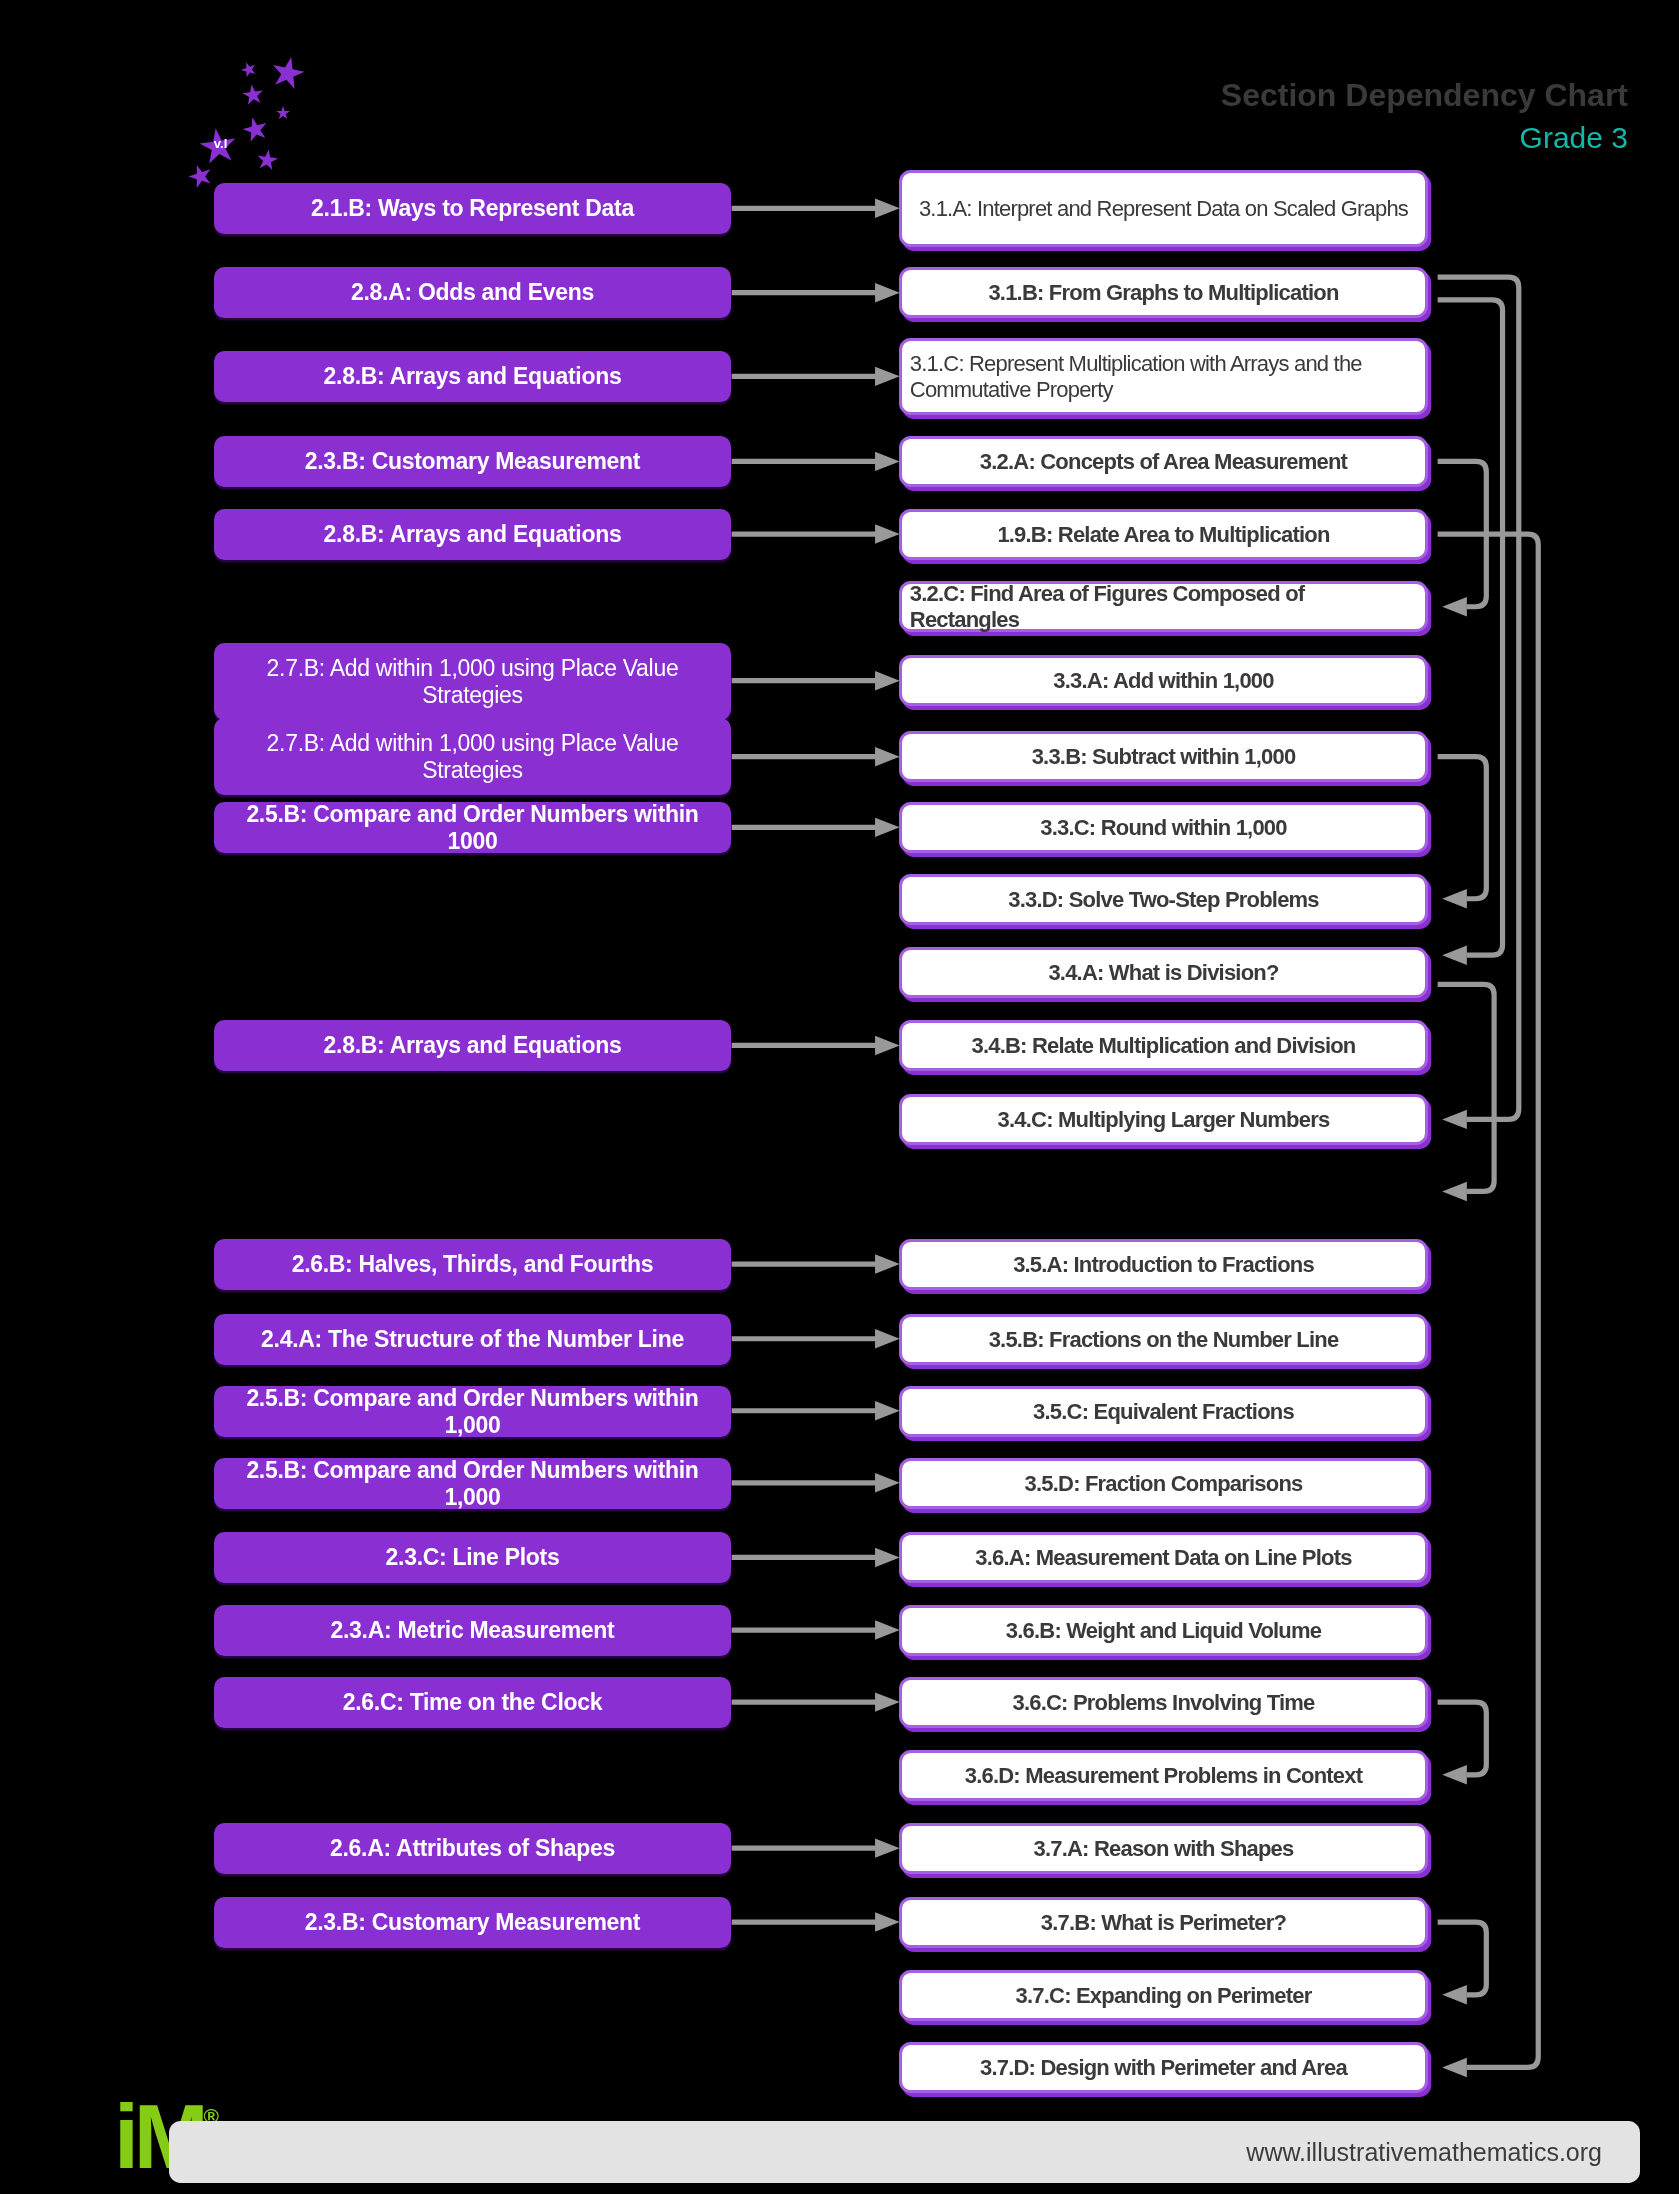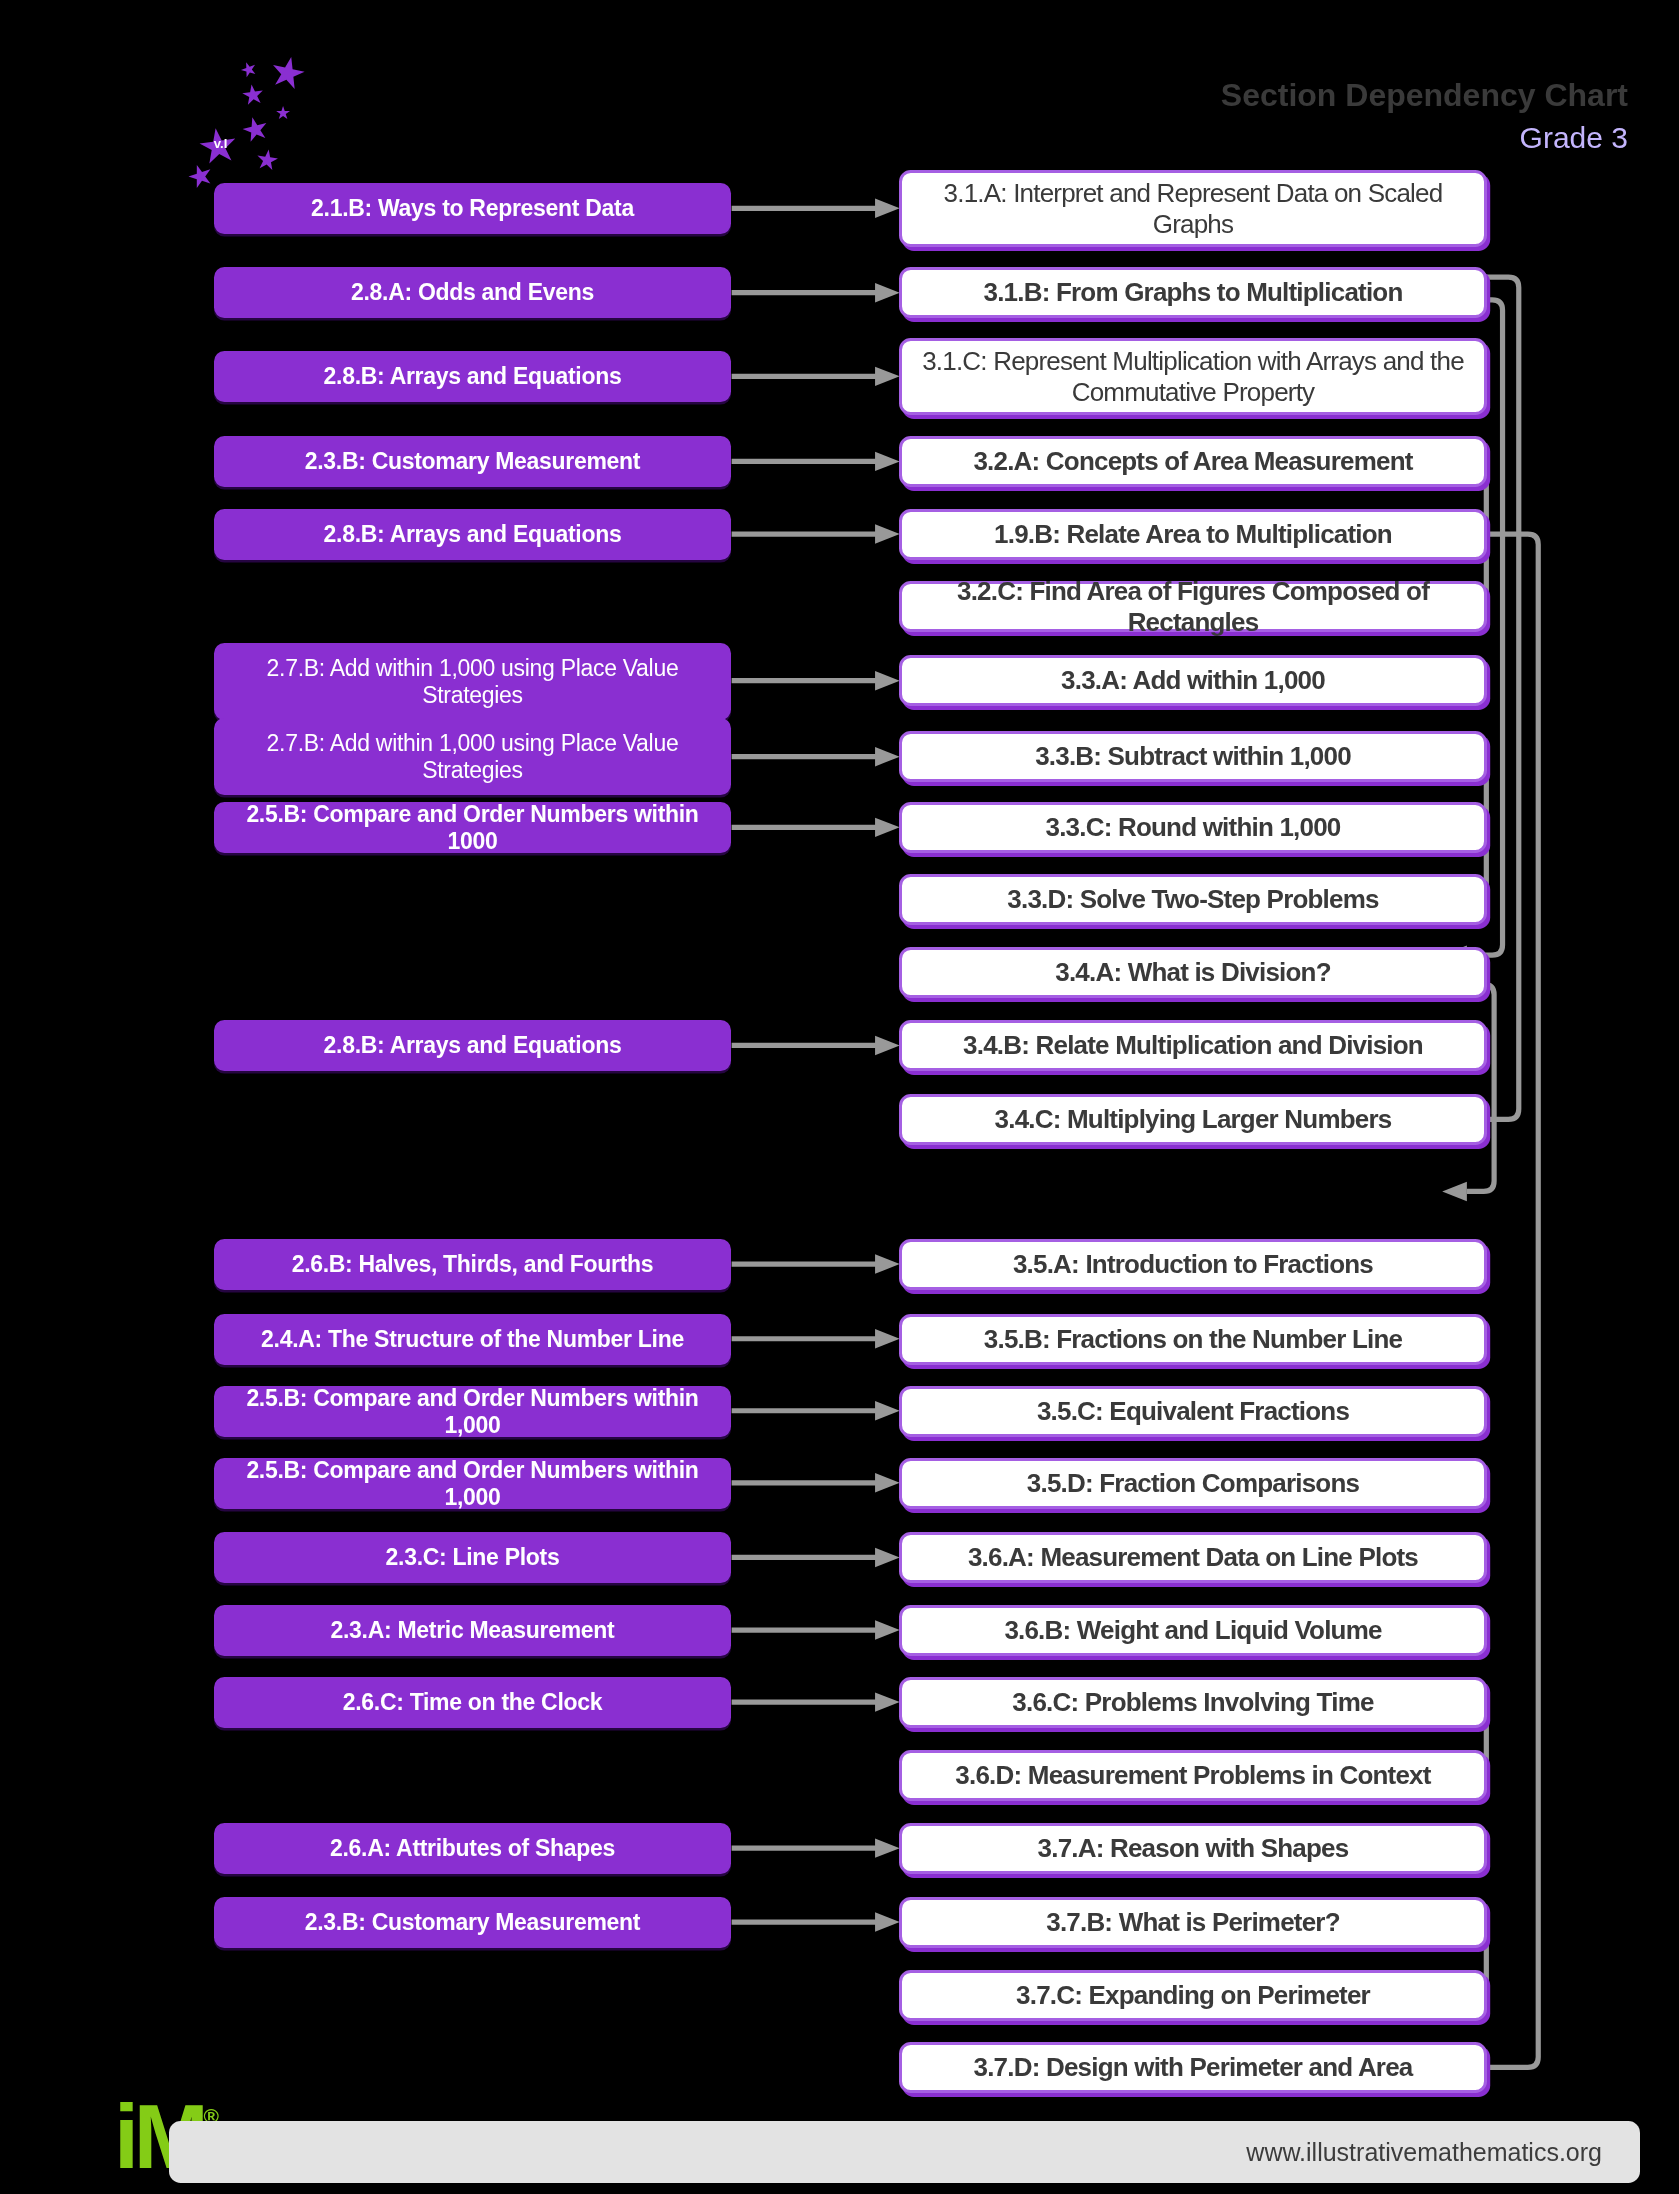--- a/index.html
+++ b/index.html
@@ -3,40 +3,40 @@
 <meta charset="utf-8">
 <style>
   html,body { margin:0; padding:0; background:#000; }
   #page {
     position:relative; width:1680px; height:2194px; background:#000;
     font-family:"Liberation Sans", sans-serif; overflow:hidden;
   }
   
   #title-block { position:absolute; top:77px; right:52px; text-align:right; }
   #page-title { font-size:32px; font-weight:bold; color:#3a3a3a; letter-spacing:0; }
-  #page-subtitle { font-size:30px; color:#c4b5fd; margin-top:6.5px; }
+  #page-subtitle { font-size:30px; color:#14b8a6; margin-top:6.5px; }
   
   .star { position:absolute; color:#8a2fd1; line-height:1; }
   .star::before { content:"★"; display:block; }
   #star-version-label { position:absolute; color:#fff; font-weight:bold; font-size:13px;
     width:45px; text-align:center; }
   
   .lbox {
     position:absolute; left:214px; width:517px; box-sizing:border-box;
     background:#8a2fd1; border-radius:10.4px; color:#ffffff;
     display:flex; align-items:center; justify-content:center; text-align:center;
     font-size:23px; letter-spacing:-0.3px; padding:0 11.7px;
     box-shadow:0 2.6px 0 rgba(70,10,120,0.55);
   }
   .rbox {
-    position:absolute; left:899px; width:588px; box-sizing:border-box;
+    position:absolute; left:899px; width:529px; box-sizing:border-box;
     background:#ffffff; border:3.2px solid #a55fe3; border-radius:11.7px;
     box-shadow:3.2px 3.9px 0 #8a2fd1; color:#3a3a3a;
-    display:flex; align-items:center; justify-content:center; text-align:center;
-    font-size:26px; letter-spacing:-0.8px; padding:0 7.8px;
+    display:flex; align-items:center; justify-content:center; text-align:left;
+    font-size:22px; letter-spacing:-0.8px; padding:0 7.8px;
   }
   .h1 { height:51px;font-weight:bold; }
   .h2 { height:77px; }
   
   #connectors { position:absolute; left:0; top:0; pointer-events:none; }
   #connectors path { stroke:#999999; stroke-width:8; fill:none; }
   #connectors polygon { fill:#999999; }
   
   #im-logo { position:absolute; left:73px; top:2092px; color:#84cc16;
     font-weight:900; font-size:90px; letter-spacing:-5.2px; line-height:1;margin-left:41px; }

